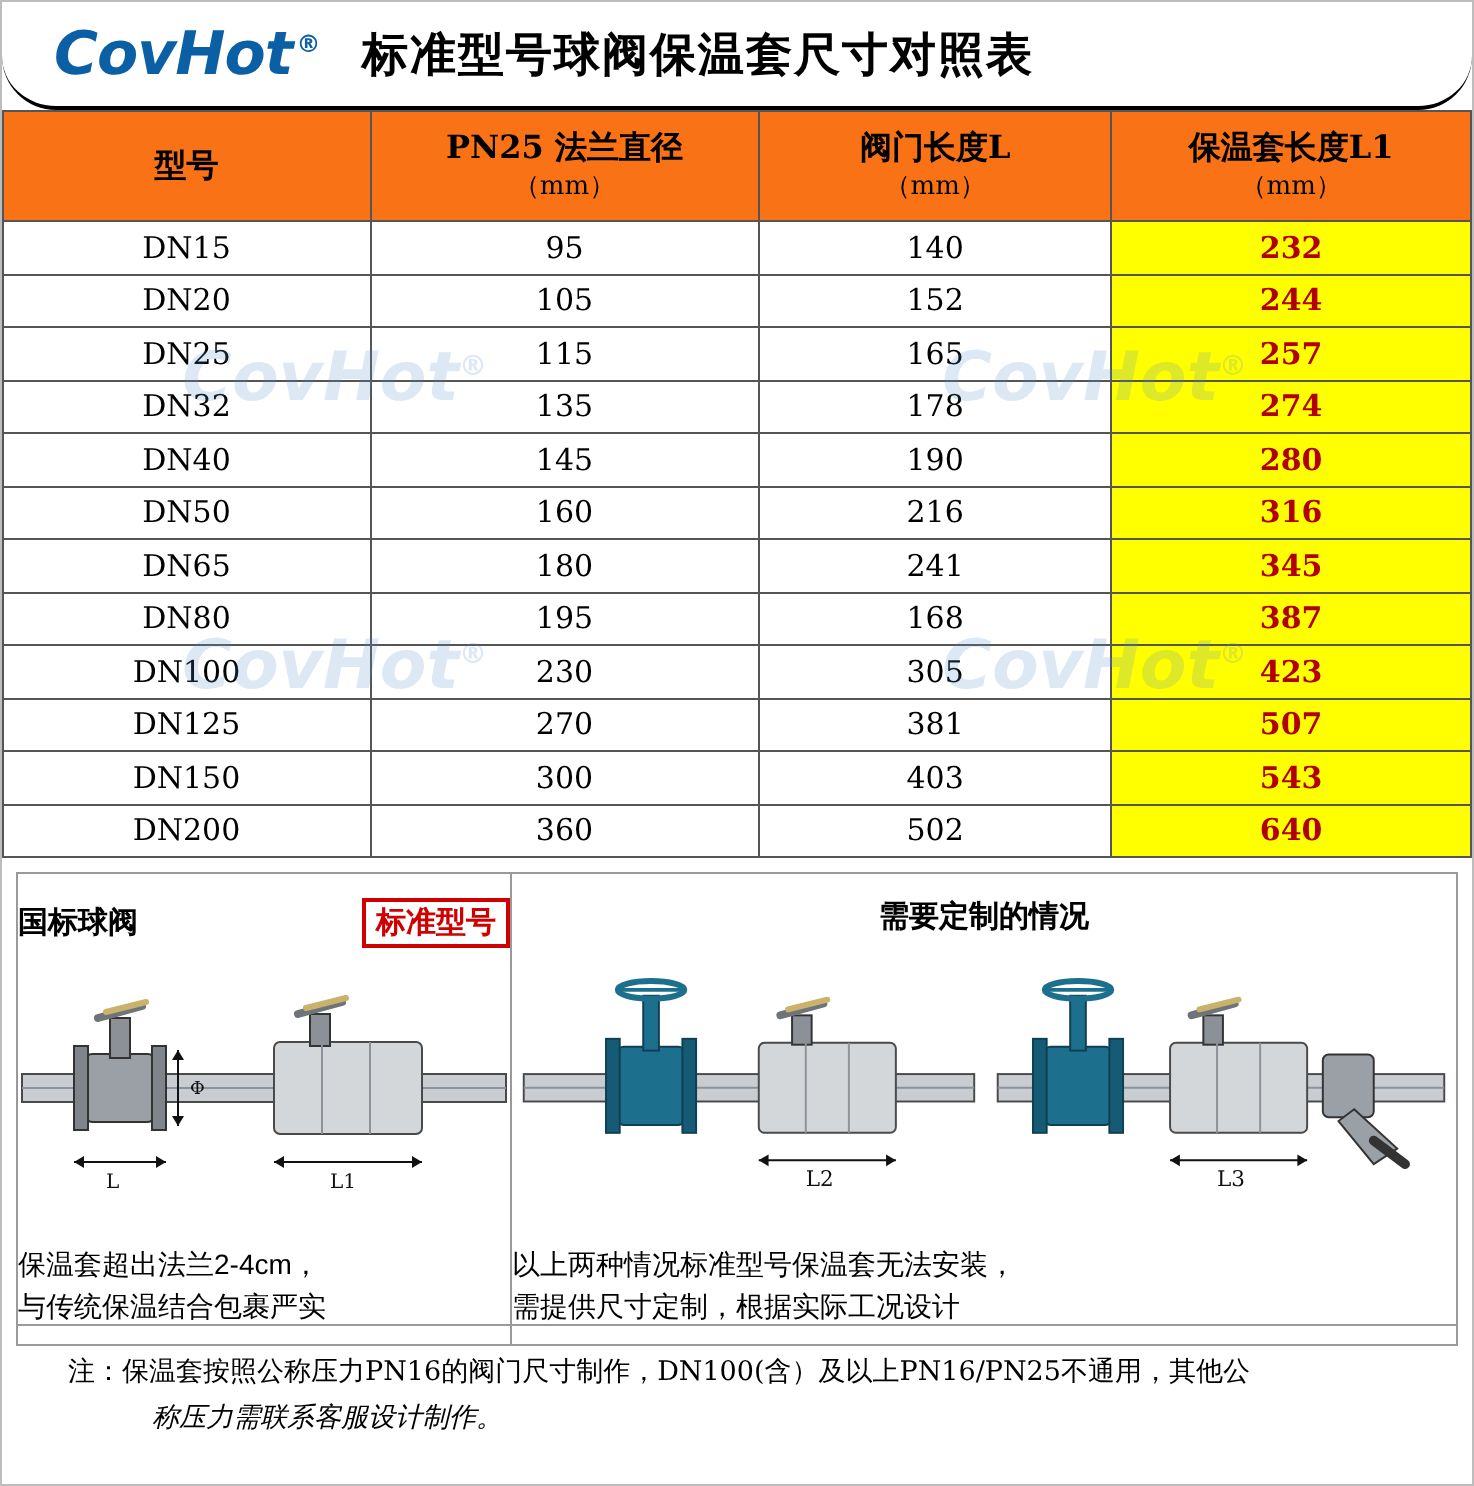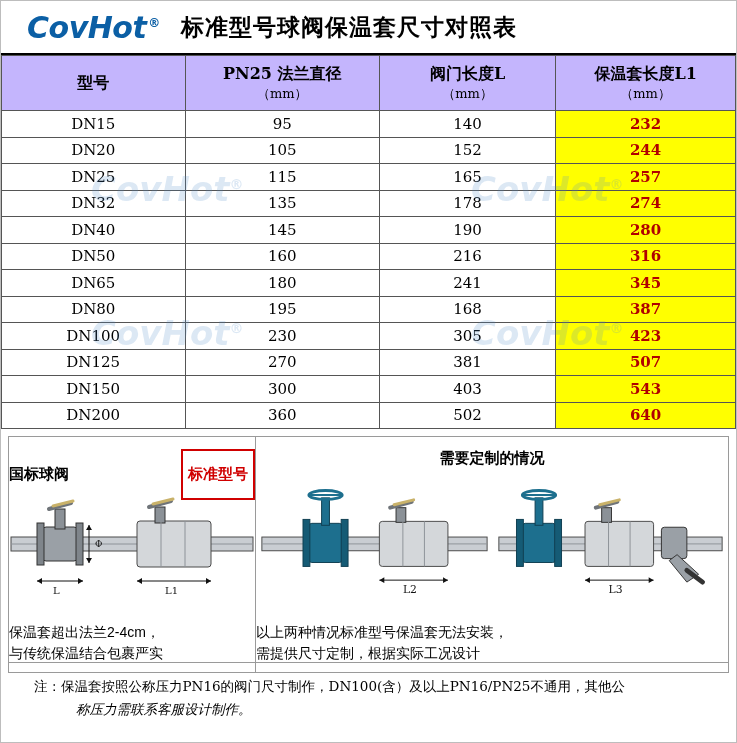--- a/index.html
+++ b/index.html
@@ -24,20 +24,21 @@
   }
 
   
   .header {
     position: relative;
     height: 52px;
     border-bottom: 2px solid #000;
     display: flex;
     align-items: center;
     background: #fff;
+    border-radius: 27px;
   }
   .logo {
     width: 180px;
     padding-left: 26px;
     box-sizing: border-box;
     font-family: "DejaVu Sans", sans-serif;
     font-weight: bold;
     font-style: italic;
     font-size: 30px;
     color: #0b5fa5;
@@ -71,21 +72,21 @@
     border: 1px solid #555;
     text-align: center;
     font-size: 15px;
     padding: 0;
   }
   table.spec thead th {
     height: 54px;
     font-weight: bold;
     font-size: 16px;
     line-height: 1.35;
-    background: #c4b5fd;
+    background: #f97316;
     margin-top: 45px;
   }
   table.spec thead th .sub {
     font-size: 13px;
     font-weight: normal;
     display: block;
   }
   table.spec tbody td {
     height: 25.5px;
     font-size: 15px;
@@ -131,21 +132,21 @@
   }
   .fig-left .fig-cap-top {
     display: flex;
     justify-content: space-between;
     align-items: center;
     gap: 12px;
   }
   .red-box {
     color: #d00000;
     border: 2px solid #d00000;
-    padding: 14px 5px;
+    padding: 1px 5px;
     font-weight: bold;
   }
   .fig-cap-bottom {
     position: absolute;
     bottom: 8px;
     width: 100%;
     font-family: Liberation Sans, sans-serif;
     font-size: 14px;
     line-height: 1.5;
   }

